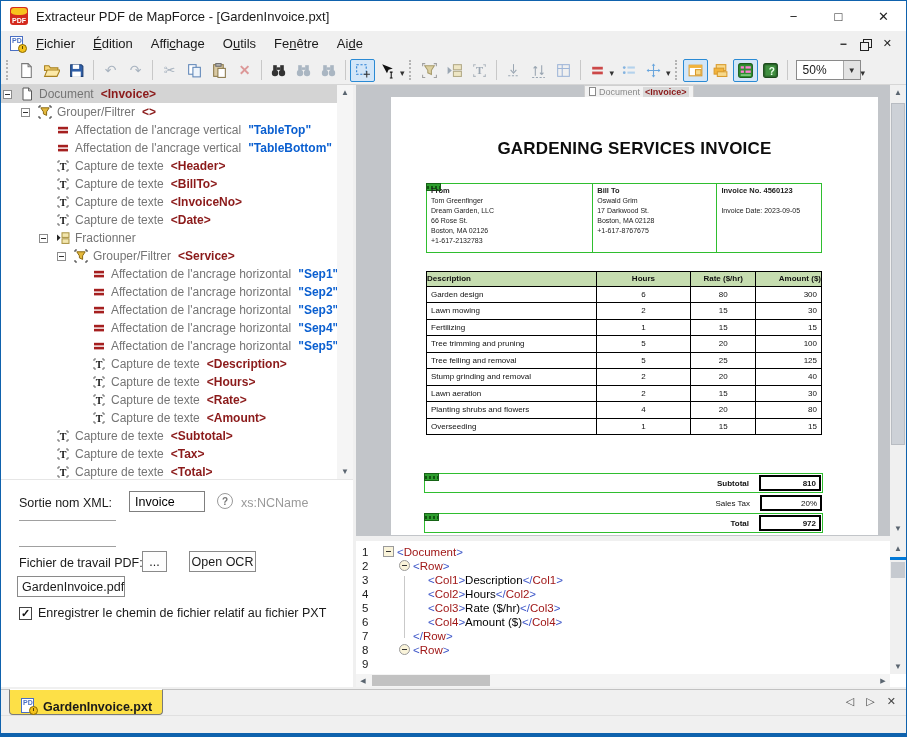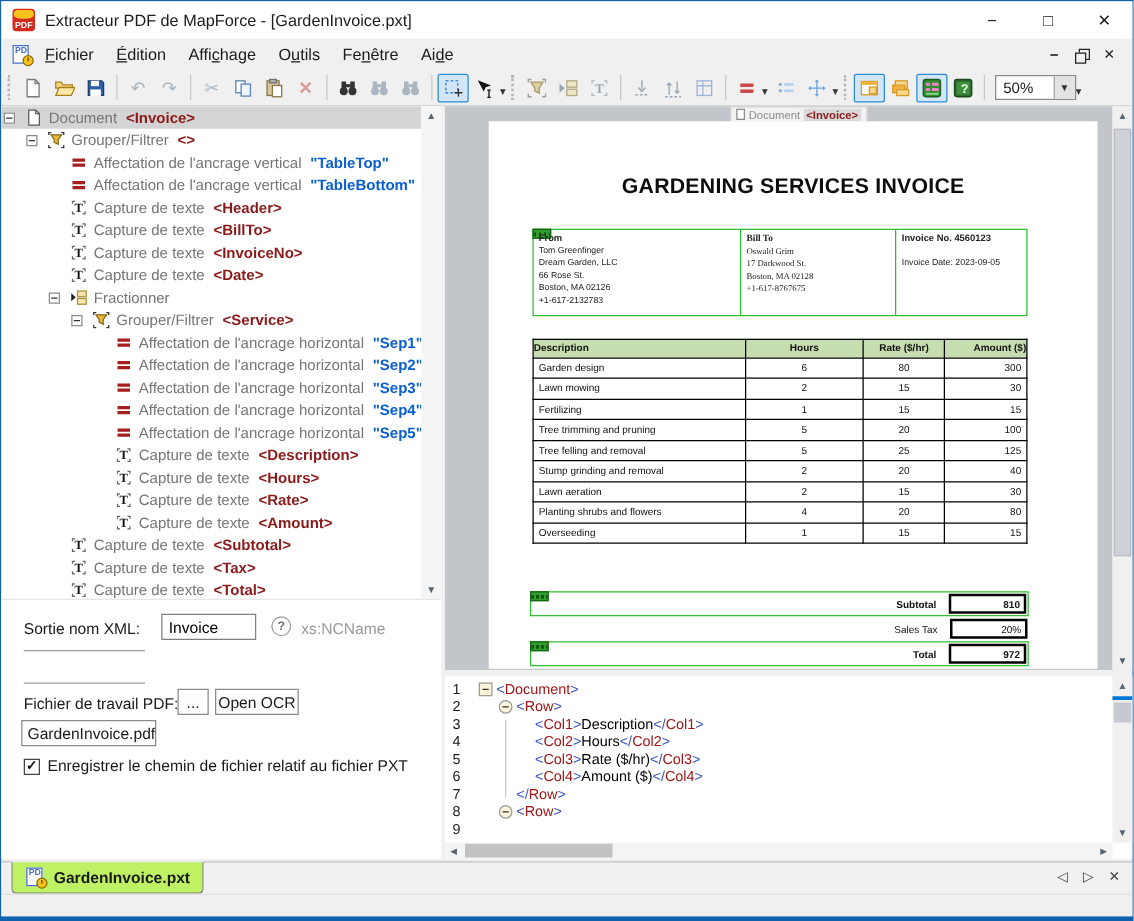--- a/index.html
+++ b/index.html
@@ -75,39 +75,39 @@
   .f-input{position:absolute;left:128px;top:11px;width:76px;height:21px;border:1px solid #7f7f7f;font-size:12.5px;
     font-family:"Liberation Sans",sans-serif;padding:1px 5px;}
   .f-help{position:absolute;left:216px;top:13px;width:16px;height:16px;border:1px solid #9a9a9a;border-radius:50%;
     display:flex;align-items:center;justify-content:center;font-size:10px;font-weight:bold;color:#777;}
   .f-nctype{position:absolute;left:240px;top:16px;color:#9a9a9a;}
   .f-line1{position:absolute;left:18px;top:40px;width:97px;height:1px;background:#a0a0a0;}
   .f-line2{position:absolute;left:18px;top:66px;width:97px;height:1px;background:#a0a0a0;}
   .f-label2{position:absolute;left:18px;top:76px;}
   .f-btn{position:absolute;height:21px;background:#fdfdfd;border:1px solid #8a8a8a;display:flex;align-items:center;justify-content:center;font-size:12.5px;}
   .f-browse{left:141px;top:71px;width:25px;}
-  .f-ocr{left:171px;top:71px;width:67px;}
+  .f-ocr{left:188px;top:71px;width:67px;}
   .f-file{position:absolute;left:16px;top:96px;width:108px;height:21px;border:1px solid #8a8a8a;display:flex;align-items:center;padding-left:4px;font-size:12.5px;}
   .f-check-row{position:absolute;left:18px;top:126px;display:flex;align-items:center;}
   .f-checkbox{width:13px;height:13px;border:1px solid #444;background:#fff;display:flex;align-items:center;justify-content:center;
     font-size:11px;font-weight:bold;color:#111;line-height:1;}
   .f-check-label{margin-left:6px;}
 
   
   .preview{position:absolute;left:355px;top:84px;width:534px;height:451px;background:#c2c5c9;overflow:hidden;}
   .chip{position:absolute;left:228px;top:0;height:13px;background:#f2f2f2;border:1px solid #cfcfcf;display:flex;align-items:center;
     font-size:9px;padding:0 4px;gap:3px;color:#8a8a8a;}
   .chip .cpg{width:7px;height:9px;background:#fff;border:1px solid #8a8a8a;}
   .chip .cval{background:#d9d9d9;color:#8b1a1a;font-weight:bold;padding:0 2px;}
   .page{position:absolute;left:35px;top:12px;width:487px;height:438px;background:#fff;}
   .inv-title{margin-top:42px;text-align:center;font-size:17px;font-weight:bold;color:#0d0d0d;letter-spacing:.2px;}
   .hdr-box{position:absolute;left:35px;top:86px;width:396px;height:70px;border:1px solid #2fbe2f;display:flex;font-size:7px;line-height:10px;color:#222;gap:32px;}
   .hcol{padding:2px 4px;position:relative;}
   .hcol+.hcol{border-left:1px solid #2fbe2f;}
-  .hc1{width:160px;} .hc2{width:110px;font-family:Liberation Serif, serif;} .hc3{width:125px;}
+  .hc1{width:160px;} .hc2{width:110px;} .hc3{width:125px;}
   .hhead{font-weight:bold;font-size:7.5px;}
   .badge{position:absolute;width:15px;height:8px;background:#2f9e2f;border:1px solid #156315;
     background-image:repeating-linear-gradient(90deg,#115511 0 2px,transparent 2px 4px);background-size:100% 3px;background-position:0 2px;background-repeat:no-repeat;}
   .hdr-box .badge{left:-1px;top:-1px;}
   .inv-date{margin-top:10px;}
   .inv-table{position:absolute;left:35px;top:174px;width:396px;border-collapse:collapse;font-size:8px;color:#111;}
   .inv-table th{background:#c6ddb0;border:1.5px solid #000;font-weight:bold;height:15px;padding:0;}
   .inv-table td{border:1.5px solid #000;height:16.5px;padding:0 4px;}
   .inv-table .c0{width:170px;text-align:left;}
   .inv-table .c1{width:95px;text-align:center;}
@@ -140,22 +140,22 @@
   .xml-vscroll{position:absolute;right:0;top:0;width:16px;bottom:13px;background:#f0f0f0;}
   .xml-vscroll .accent{position:absolute;left:0;top:16px;width:16px;height:3px;background:#0078d7;}
   .xml-vscroll .thumb{position:absolute;left:1px;top:21px;width:14px;height:16px;background:#c6cad0;}
   .xml-hscroll{position:absolute;left:0;bottom:0;right:16px;height:13px;background:#f4f4f4;}
   .xml-hscroll .thumb{position:absolute;left:16px;top:1px;width:118px;height:11px;background:#c2c2c2;}
   .hs-arrow{position:absolute;top:0;width:14px;height:13px;display:flex;align-items:center;justify-content:center;font-size:7px;color:#5a6570;}
   .hs-left{left:0;} .hs-right{right:0;}
 
   
   .tabbar{position:absolute;left:0;right:0;top:688px;height:26px;background:#f0f0f0;border-top:1px solid #c2c2c2;}
-  .tab{position:absolute;left:8px;top:-1px;height:26px;background:#bef264;border:1px solid #7a7a7a;border-top:1px solid #fff;
-    border-radius:0 0 4px 4px;display:flex;align-items:center;padding:0 10px;font-weight:bold;font-size:12.5px;gap:5px;}
+  .tab{position:absolute;left:8px;top:-1px;height:26px;background:#fde047;border:1px solid #7a7a7a;border-top:1px solid #fff;
+    border-radius:0 0 4px 4px;display:flex;align-items:flex-end;padding:0 10px;font-weight:bold;font-size:12.5px;gap:5px;}
   .tab-controls{position:absolute;right:10px;top:5px;display:flex;gap:12px;color:#444;font-size:11px;align-items:center;}
   .statusbar{position:absolute;left:0;right:0;top:714px;height:19px;background:#f0f0f0;border-top:1px solid #e0e0e0;}
 
   .tk-b{color:#3c55c8;} .tk-tag{color:#a01818;} .tk-txt{color:#000;}
 </style>
 </head>
 <body>
 
 <div class="window">
 

